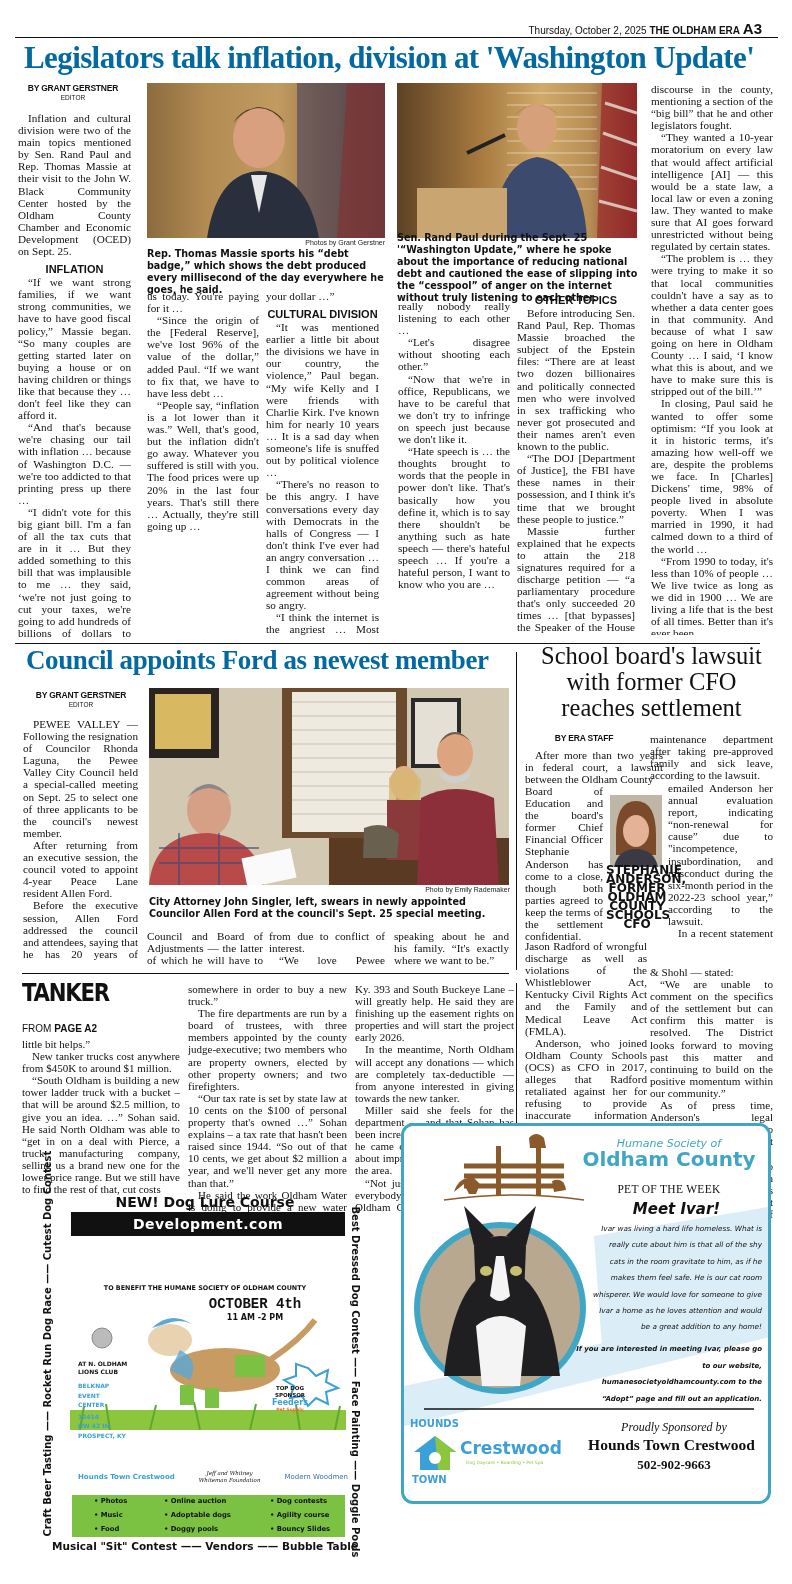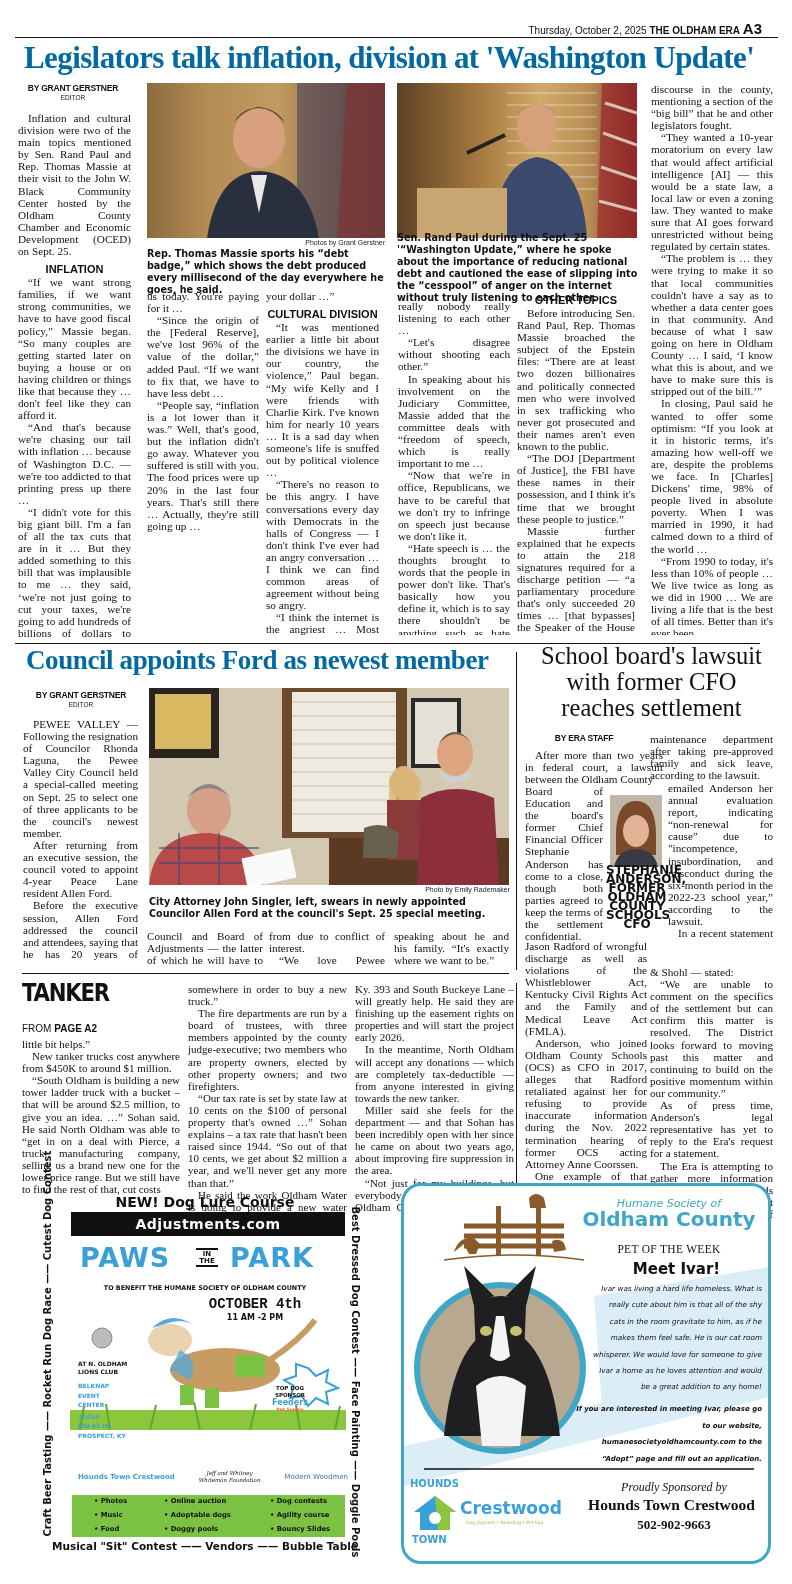--- a/index.html
+++ b/index.html
@@ -101,21 +101,20 @@
 <div class="col" style="left:266px;top:290px;width:113px;height:345px" data-name="story1-col3">
   <p class="noi" data-name="paragraph">your dollar …”</p>
   <p class="sub" data-name="subhead-cultural-division">CULTURAL DIVISION</p>
   <p data-name="paragraph">“It was mentioned earlier a little bit about the divisions we have in our country, the violence,” Paul began. “My wife Kelly and I were friends with Charlie Kirk. I've known him for nearly 10 years … It is a sad day when someone's life is snuffed out by political violence …</p>
   <p data-name="paragraph">“There's no reason to be this angry. I have conversations every day with Democrats in the halls of Congress — I don't think I've ever had an angry conversation … I think we can find common areas of agreement without being so angry.</p>
   <p data-name="paragraph">“I think the internet is the angriest … Most people in person, I think, are better. I think it's the anonymity of the internet where you can just go all in. It becomes sort of a cesspool of people going back and forth and</p>
 </div>
 <div class="col" style="left:398px;top:300px;width:112px;height:335px" data-name="story1-col4">
   <p class="noi" data-name="paragraph">really nobody really listening to each other …</p>
   <p data-name="paragraph">“Let's disagree without shooting each other.”</p>
-  <p data-name="paragraph">In speaking about his involvement on the Judiciary Committee, Massie added that the committee deals with “freedom of speech, which is really important to me …</p>
   <p data-name="paragraph">“Now that we're in office, Republicans, we have to be careful that we don't try to infringe on speech just because we don't like it.</p>
   <p data-name="paragraph">“Hate speech is … the thoughts brought to words that the people in power don't like. That's basically how you define it, which is to say there shouldn't be anything such as hate speech — there's hateful speech … If you're a hateful person, I want to know who you are …</p>
 
 </div>
 <div class="col" style="left:517px;top:294px;width:118px;height:341px" data-name="story1-col5">
   <p class="sub" style="margin-top:0" data-name="subhead-other-topics">OTHER TOPICS</p>
   <p data-name="paragraph">Before introducing Sen. Rand Paul, Rep. Thomas Massie broached the subject of the Epstein files: “There are at least two dozen billionaires and politically connected men who were involved in sex trafficking who never got prosecuted and their names aren't even known to the public.</p>
   <p data-name="paragraph">“The DOJ [Department of Justice], the FBI have these names in their possession, and I think it's time that we brought these people to justice.”</p>
   <p data-name="paragraph">Massie further explained that he expects to attain the 218 signatures required for a discharge petition — “a parliamentary procedure that's only succeeded 20 times … [that bypasses] the Speaker of the House … [and] all of the committees …” — in order to vote on his bill to release the files.</p>
 
@@ -262,27 +261,21 @@
 </div>
 <div class="col" style="left:355px;top:983px;width:159px;height:231px;font-size:11px" data-name="tanker-col3">
   <p class="noi" data-name="paragraph">Ky. 393 and South Buckeye Lane – will greatly help. He said they are finishing up the easement rights on properties and will start the project early 2026.</p>
   <p data-name="paragraph">In the meantime, North Oldham will accept any donations — which are completely tax-deductible — from anyone interested in giving towards the new tanker.</p>
   <p data-name="paragraph">Miller said she feels for the department — and that Sohan has been incredibly open with her since he came on about two years ago, about improving fire suppression in the area.</p>
   <p data-name="paragraph">“Not just for my buildings, but everybody in this quadrant of Oldham County who's equally as vulnerable.”</p>
 </div>
 
 <div class="abs" style="left:30px;top:1180px;width:350px;height:404px" data-name="paws-in-the-park-ad">
   <div class="abs" style="left:60px;top:14px;width:230px;text-align:center;font-family:'DejaVu Sans',sans-serif;font-weight:bold;font-size:14px" data-name="flyer-top-line">NEW! Dog Lure Course</div>
-  <div class="abs" style="left:41px;top:32px;width:274px;height:24px;background:#111;color:#fff;text-align:center;font-family:'DejaVu Sans',sans-serif;font-weight:bold;font-size:14px;line-height:24px;letter-spacing:0.5px" data-name="flyer-website">Adjustments.com</div>
-  <div class="abs" style="left:50px;top:60px;width:260px;height:40px;font-family:'DejaVu Sans',sans-serif;font-weight:bold" data-name="flyer-title">
-    <span class="abs" style="left:0;top:2px;font-size:27px;color:#3b9fd8;letter-spacing:1px" data-name="flyer-title-paws">PAWS</span>
-    <span class="abs" style="left:116px;top:8px;font-size:7px;text-align:center;width:22px;border-top:2px solid #111" data-name="flyer-title-in">IN</span>
-    <span class="abs" style="left:116px;top:17px;font-size:7px;text-align:center;width:22px;border-bottom:2px solid #111" data-name="flyer-title-the">THE</span>
-    <span class="abs" style="left:150px;top:2px;font-size:27px;color:#3b9fd8;letter-spacing:1px" data-name="flyer-title-park">PARK</span>
-  </div>
+  <div class="abs" style="left:41px;top:32px;width:274px;height:24px;background:#111;color:#fff;text-align:center;font-family:'DejaVu Sans',sans-serif;font-weight:bold;font-size:14px;line-height:24px;letter-spacing:0.5px" data-name="flyer-website">Development.com</div>
   <div class="abs" style="left:30px;top:104px;width:290px;text-align:center;font-family:'DejaVu Sans',sans-serif;font-weight:bold;font-size:6.4px" data-name="flyer-benefit">TO BENEFIT THE HUMANE SOCIETY OF OLDHAM COUNTY</div>
   <div class="abs" style="left:160px;top:116px;width:130px;text-align:center;font-family:Liberation Mono, monospace;font-weight:bold;font-size:14px" data-name="flyer-date">OCTOBER 4th</div>
   <div class="abs" style="left:160px;top:133px;width:130px;text-align:center;font-family:'DejaVu Sans',sans-serif;font-weight:bold;font-size:8px" data-name="flyer-time">11 AM -2 PM</div>
   <svg class="abs" style="left:40px;top:130px" width="280" height="120" viewBox="0 0 280 120" data-name="beagle-illustration">
     <circle cx="32" cy="28" r="10" fill="#bbb" stroke="#888"></circle>
     <rect x="0" y="100" width="276" height="20" fill="#8cc63f"></rect>
     <g stroke="#5fa830" stroke-width="2">
         <line x1="10" y1="120" x2="14" y2="96"></line>
         <line x1="40" y1="120" x2="36" y2="94"></line>
         <line x1="80" y1="120" x2="86" y2="95"></line>
@@ -333,21 +326,21 @@
     <span data-name="feature-item">• <span data-name="feature-label">Agility course</span></span>
     <span data-name="feature-item">• <span data-name="feature-label">Food</span></span>
     <span data-name="feature-item">• <span data-name="feature-label">Doggy pools</span></span>
     <span data-name="feature-item">• <span data-name="feature-label">Bouncy Slides</span></span>
   </div>
   <div class="fly-vert" style="left:-148px;top:186px;width:330px;text-align:center;transform:rotate(-90deg);font-size:10px" data-name="flyer-left-edge">Craft Beer Tasting —— Rocket Run Dog Race —— Cutest Dog Contest</div>
   <div class="fly-vert" style="left:160px;top:186px;width:330px;text-align:center;transform:rotate(90deg);font-size:10px" data-name="flyer-right-edge">Best Dressed Dog Contest —— Face Painting —— Doggie Pools</div>
   <div class="fly-vert" style="left:0;top:360px;width:350px;text-align:center;font-size:10.5px" data-name="flyer-bottom-edge">Musical "Sit" Contest —— Vendors —— Bubble Table</div>
 </div>
 
-<div class="abs" style="left:401px;top:1183px;width:370px;height:381px;border:3px solid #3fa6c6;border-radius:20px;overflow:hidden;background:#fff" data-name="pet-of-the-week-ad">
+<div class="abs" style="left:401px;top:1123px;width:370px;height:381px;border:3px solid #3fa6c6;border-radius:12px;overflow:hidden;background:#fff" data-name="pet-of-the-week-ad">
   <svg class="abs" style="left:0;top:0" width="370" height="381" viewBox="0 0 370 381" data-name="pet-ad-background">
     <path d="M190 110 L370 80 L370 200 L200 250Z" fill="#dbeef7"></path>
     <path d="M0 260 L370 180 L370 210 L0 300Z" fill="#dbeef7"></path>
     <path d="M60 60 L160 60 M60 50 L160 50 M60 40 L160 40" stroke="#8b5a2b" stroke-width="5"></path>
     <rect x="92" y="20" width="5" height="50" fill="#8b5a2b"></rect>
       <rect x="132" y="20" width="5" height="50" fill="#8b5a2b"></rect>
     <path d="M50 66 Q55 50 70 52 L76 58 L72 68 L65 68 L60 58Z" fill="#8b5a2b" data-name="dog-silhouette-icon"></path>
     <path d="M125 12 Q132 4 140 12 L142 22 L126 22Z" fill="#8b5a2b" data-name="cat-silhouette-icon"></path>
     <path d="M148 55 Q160 50 162 64 L150 66Z" fill="#8b5a2b" data-name="rabbit-silhouette-icon"></path>
     <path d="M40 74 Q110 64 180 74" stroke="#8b5a2b" stroke-width="1.5" fill="none"></path>
@@ -361,21 +354,21 @@
     <path d="M72 200 Q96 180 122 200 L116 260 L78 260Z" fill="#f4f4f4"></path>
     <ellipse cx="82" cy="145" rx="6" ry="5" fill="#c8c070"></ellipse>
       <ellipse cx="112" cy="145" rx="6" ry="5" fill="#c8c070"></ellipse>
     <line x1="20" y1="283" x2="350" y2="283" stroke="#111" stroke-width="1.5"></line>
   </svg>
   <div class="abs" style="left:170px;top:12px;width:190px;text-align:center;font-family:'DejaVu Sans',sans-serif;color:#3fa6c6;line-height:1" data-name="humane-society-logo">
     <div style="font-size:11px;font-style:italic" data-name="org-line1">Humane Society of</div>
     <div style="font-size:20px;font-weight:bold" data-name="org-line2">Oldham County</div>
   </div>
   <div class="abs" style="left:175px;top:57px;width:180px;text-align:center;font-family:'Liberation Serif',serif;font-size:11.5px;letter-spacing:0.3px" data-name="pet-section-label">PET OF THE WEEK</div>
-  <div class="abs" style="left:190px;top:74px;width:165px;text-align:center;font-family:'DejaVu Sans',sans-serif;font-weight:bold;font-size:15px" data-name="pet-name-title">Meet Ivar!</div>
+  <div class="abs" style="left:190px;top:74px;width:165px;text-align:center;font-family:'DejaVu Sans',sans-serif;font-weight:bold;font-style:italic;font-size:15px" data-name="pet-name-title">Meet Ivar!</div>
   <div class="abs" style="left:188px;top:95px;width:170px;text-align:right;font-family:'DejaVu Sans',sans-serif;font-style:italic;font-size:7.3px;line-height:16.4px" data-name="pet-description">Ivar was living a hard life homeless. What is really cute about him is that all of the shy cats in the room gravitate to him, as if he makes them feel safe. He is our cat room whisperer. We would love for someone to give Ivar a home as he loves attention and would be a great addition to any home!</div>
   <div class="abs" style="left:170px;top:215px;width:188px;text-align:right;font-family:'DejaVu Sans',sans-serif;font-weight:bold;font-style:italic;font-size:7px;line-height:16.5px" data-name="pet-adopt-cta">If you are interested in meeting Ivar, please go to our website, humanesocietyoldhamcounty.com to the “Adopt” page and fill out an application.</div>
   <div class="abs" style="left:6px;top:292px;width:160px;height:80px" data-name="hounds-town-logo">
     <div style="font-family:'DejaVu Sans',sans-serif;font-weight:bold;font-size:10px;color:#3b9fd8" data-name="logo-hounds">HOUNDS</div>
     <svg class="abs" style="left:0;top:14px" width="50" height="40" viewBox="0 0 50 40" data-name="house-icon">
       <path d="M4 20 L25 4 L46 20 L40 20 L40 38 L10 38 L10 20Z" fill="#3b9fd8"></path>
       <path d="M25 4 L46 20 L40 20 L40 38 L28 38Z" fill="#8cc63f"></path>
       <circle cx="25" cy="26" r="6" fill="#fff"></circle>
     </svg>
     <div class="abs" style="left:50px;top:20px;font-family:'DejaVu Sans',sans-serif;font-weight:bold;font-size:17px;color:#3b9fd8" data-name="logo-crestwood">Crestwood</div>

